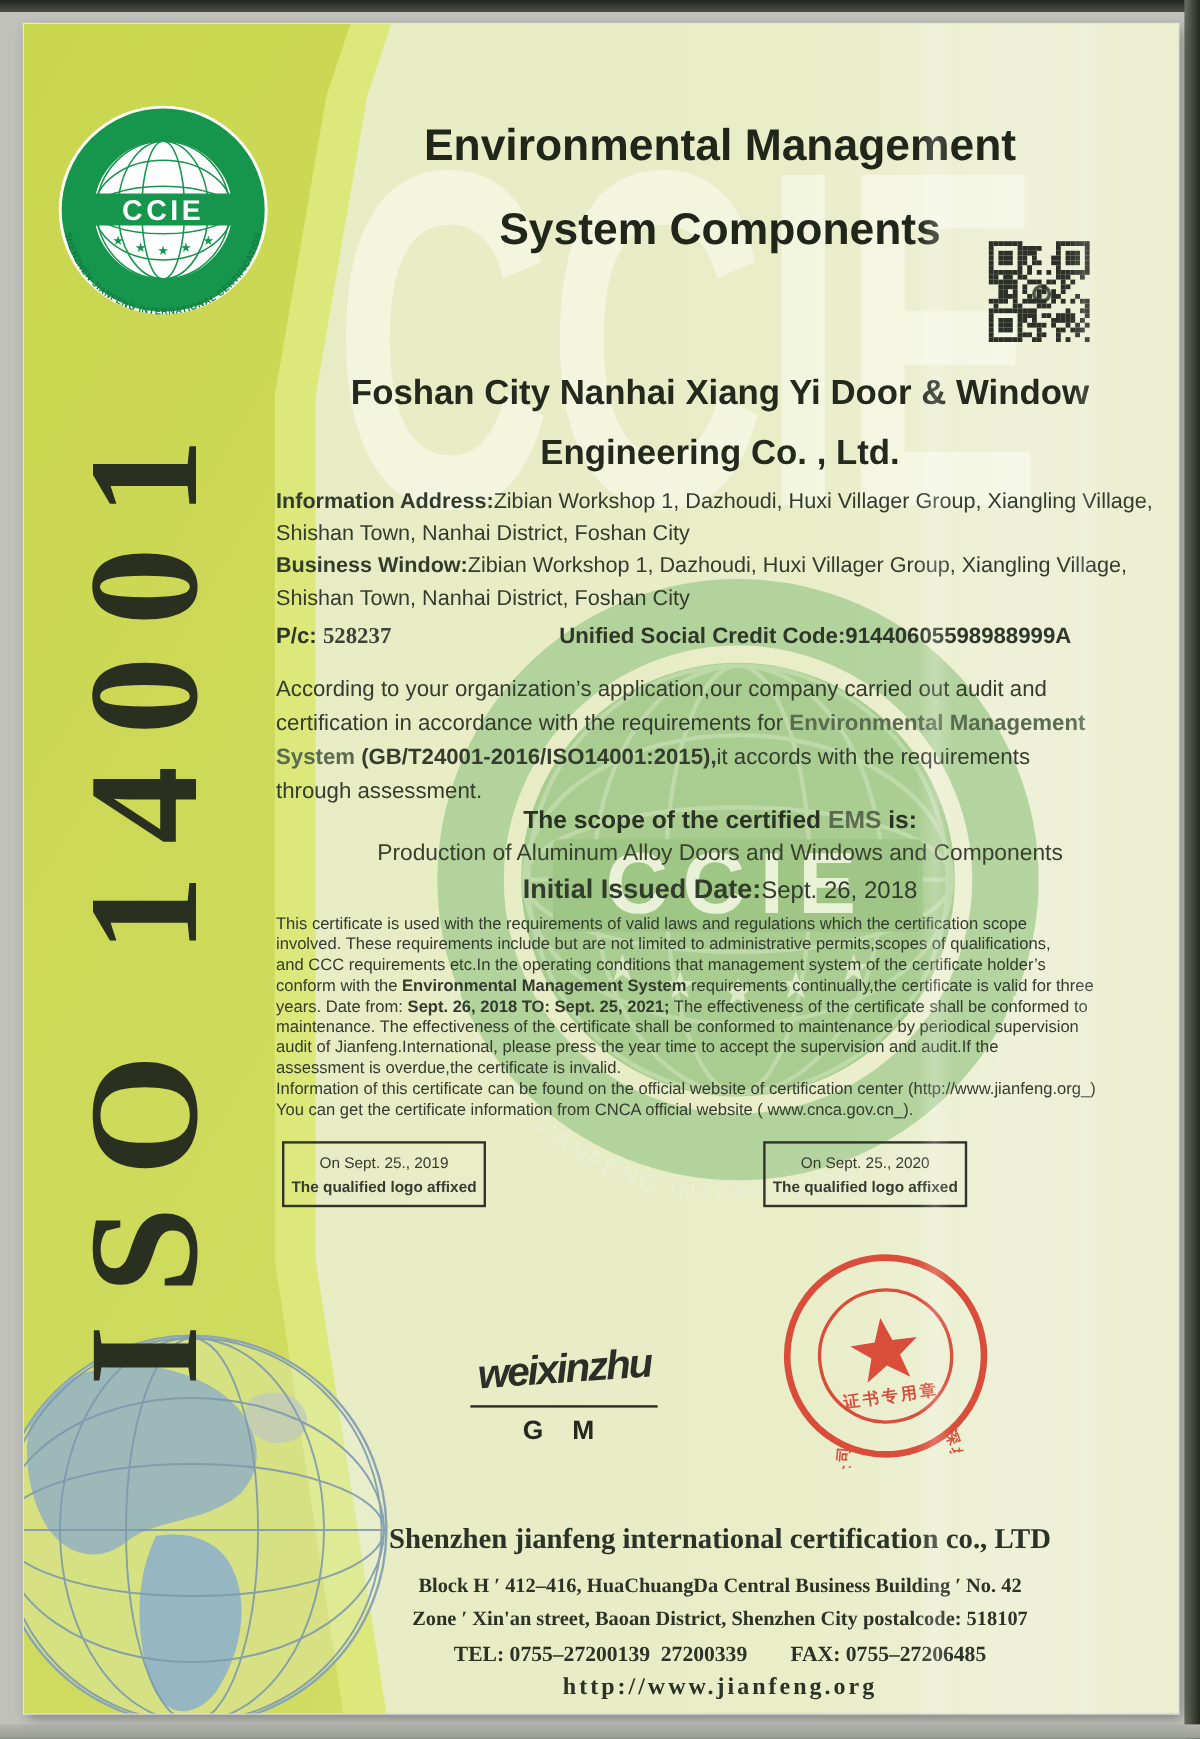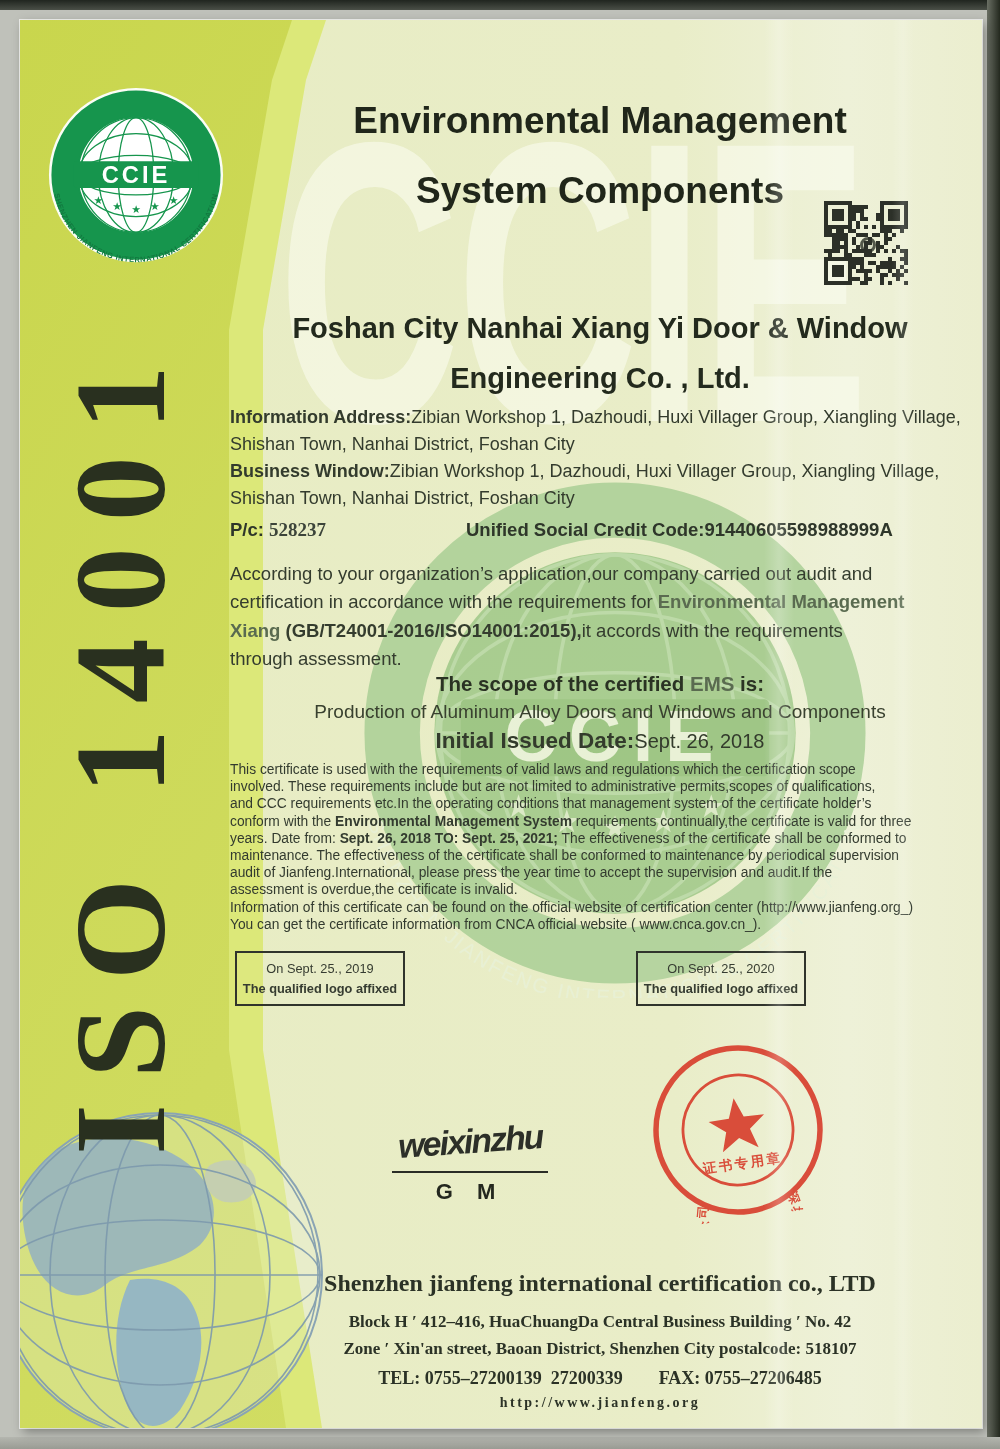--- a/index.html
+++ b/index.html
@@ -77,21 +77,21 @@
   .sig-line{width:156px;margin:10px auto 0;border-top:2.5px solid #2a2d26;}
   .sig-title{margin-top:6px;font-weight:bold;font-size:22px;letter-spacing:9px;color:#24281f;}
 
   .seal{position:absolute;left:630px;top:1022px;z-index:6;opacity:.92;}
 
   .footer{font-family:"Liberation Serif",serif;color:#2b3226;}
   .f-name{top:1250px;font-weight:bold;font-size:24px;}
   .f-a1{top:1292px;font-weight:bold;font-size:17px;}
   .f-a2{top:1319px;font-weight:bold;font-size:17px;}
   .f-tel{top:1348px;font-weight:bold;font-size:18px;white-space:pre;}
-  .f-url{top:1375px;font-weight:bold;font-size:14px;letter-spacing:2.5px;}
+  .f-url{top:1375px;font-weight:bold;font-size:20px;letter-spacing:2.5px;}
 
   .qr{position:absolute;left:804px;top:181px;width:88px;height:88px;}
   .qr i{position:absolute;background:#2c3028;}
   .qr .qlogo{position:absolute;left:36px;top:36px;width:16px;height:16px;border-radius:50%;
       background:#d9ddc4;border:3px solid #53584a;}
 
   .streak{position:absolute;top:0;height:100%;z-index:7;pointer-events:none;}
   .s1{left:744px;width:30px;background:linear-gradient(90deg,transparent,rgba(255,255,255,.22),transparent);}
   .s2{left:872px;width:22px;background:linear-gradient(90deg,transparent,rgba(255,255,255,.16),transparent);}
 </style>
@@ -460,21 +460,21 @@
         </div>
 
       <div class="lblock pcrow">
         <span><span class="rt-b">P/c: </span><span class="rt-serif">528237</span></span>
         <span class="uscc"><span class="rt-b">Unified Social Credit Code:</span><span class="rt-b">91440605598988999A</span></span>
       </div>
 
       <div class="lblock audit">
           <div class="line"><span>According to your organization’s application,our company carried out audit and</span></div>
           <div class="line"><span>certification in accordance with the requirements for </span><span class="rt-g">Environmental Management</span></div>
-          <div class="line"><span class="rt-g">Xiang </span><span class="rt-b">(GB/T24001-2016/ISO14001:2015),</span><span>it accords with the requirements</span></div>
+          <div class="line"><span class="rt-g">System </span><span class="rt-b">(GB/T24001-2016/ISO14001:2015),</span><span>it accords with the requirements</span></div>
           <div class="line"><span>through assessment.</span></div>
         </div>
 
       <div class="cblock scopehead"><span>The scope of the certified </span><span class="rt-g">EMS</span><span> is:</span></div>
       <div class="cblock scopetext">Production of Aluminum Alloy Doors and Windows and Components</div>
       <div class="cblock issued"><span class="rt-bl">Initial Issued Date:</span><span>Sept. 26, 2018</span></div>
 
       <div class="lblock fineprint">
           <div class="line"><span>This certificate is used with the requirements of valid laws and regulations which the certification scope</span></div>
           <div class="line"><span>involved. These requirements include but are not limited to administrative permits,scopes of qualifications,</span></div>

